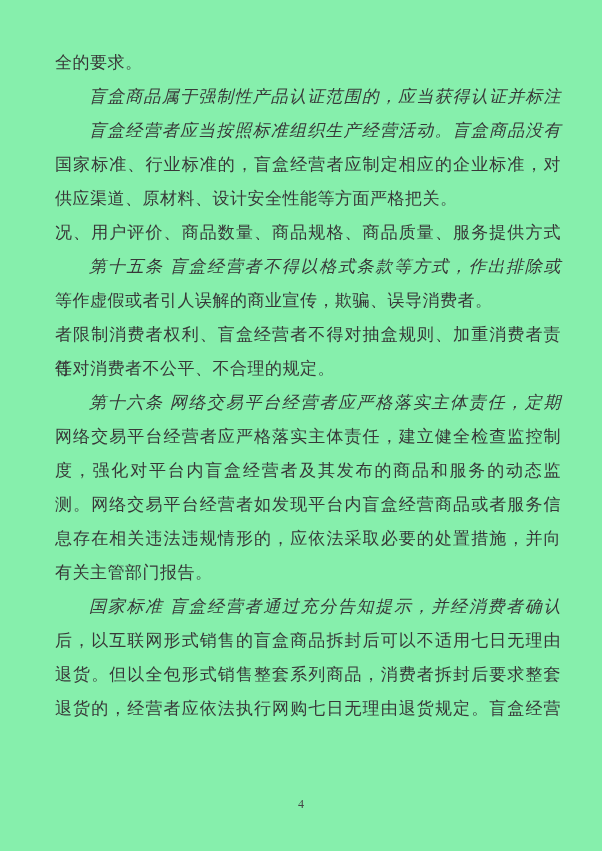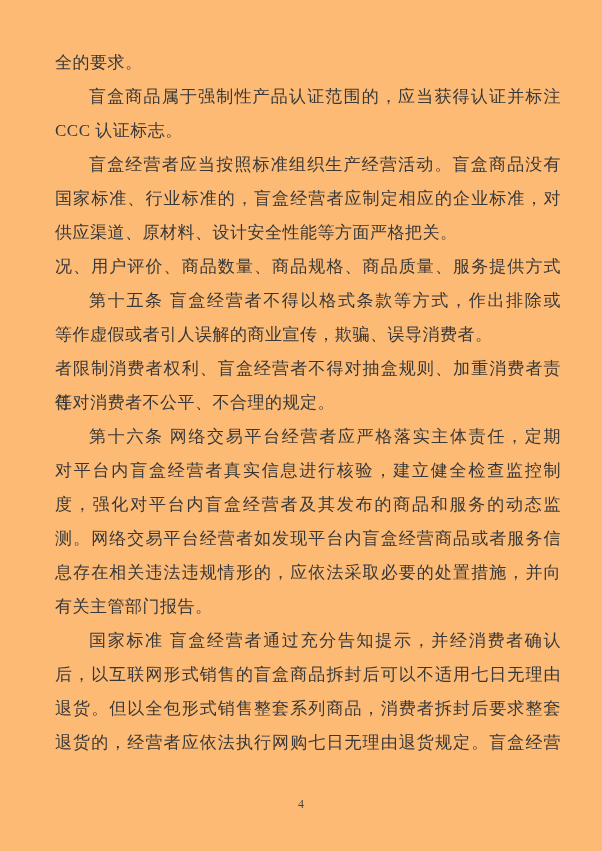--- a/index.html
+++ b/index.html
@@ -1,20 +1,20 @@
 <!DOCTYPE html>
 <html><head>
 <meta charset="utf-8">
 <style>
   html, body { margin: 0; padding: 0; background: #ffffff; }
   .page {
     position: relative;
     width: 602px;
     height: 851px;
-    background: #fdba74;
+    background: #86efac;
     overflow: hidden;
     font-family: "Liberation Serif", "DejaVu Serif", serif;
     color: #383838;
   }
   .text-block {
     position: absolute;
     left: 55px;
     top: 46px;
     width: 506px;
   }
@@ -30,50 +30,49 @@
     text-justify: inter-character;
     -moz-text-align-last: justify;
     text-align-last: justify;
   }
   
   .e {
     text-align: left;
     text-align-last: left;
   }
   
-  .ind { text-indent: 2em; }
+  .ind { text-indent: 2em; font-style: italic; }
   .pagenum {
     position: absolute;
     left: 0;
     right: 0;
     top: 796px;
     text-align: center;
     font-size: 12px;
     color: #444444;
     line-height: 16px;
   }
 </style>
 </head>
 <body>
 
 <div class="page">
   <div class="text-block">
     <div class="line e">全的要求。</div>
     <div class="line j ind">盲盒商品属于强制性产品认证范围的，应当获得认证并标注</div>
-    <div class="line e">CCC 认证标志。</div>
     <div class="line j ind">盲盒经营者应当按照标准组织生产经营活动。盲盒商品没有</div>
     <div class="line j">国家标准、行业标准的，盲盒经营者应制定相应的企业标准，对</div>
     <div class="line e">供应渠道、原材料、设计安全性能等方面严格把关。</div>
     <div class="line j">况、用户评价、商品数量、商品规格、商品质量、服务提供方式</div>
     <div class="line j ind">第十五条 盲盒经营者不得以格式条款等方式，作出排除或</div>
     <div class="line e">等作虚假或者引人误解的商业宣传，欺骗、误导消费者。</div>
     <div class="line j">者限制消费者权利、盲盒经营者不得对抽盒规则、加重消费者责任</div>
     <div class="line e">等对消费者不公平、不合理的规定。</div>
     <div class="line j ind">第十六条 网络交易平台经营者应严格落实主体责任，定期</div>
-    <div class="line j">对平台内盲盒经营者真实信息进行核验，建立健全检查监控制</div>
+    <div class="line j">网络交易平台经营者应严格落实主体责任，建立健全检查监控制</div>
     <div class="line j">度，强化对平台内盲盒经营者及其发布的商品和服务的动态监</div>
     <div class="line j">测。网络交易平台经营者如发现平台内盲盒经营商品或者服务信</div>
     <div class="line j">息存在相关违法违规情形的，应依法采取必要的处置措施，并向</div>
     <div class="line e">有关主管部门报告。</div>
     <div class="line j ind">国家标准 盲盒经营者通过充分告知提示，并经消费者确认</div>
     <div class="line j">后，以互联网形式销售的盲盒商品拆封后可以不适用七日无理由</div>
     <div class="line j">退货。但以全包形式销售整套系列商品，消费者拆封后要求整套</div>
     <div class="line j">退货的，经营者应依法执行网购七日无理由退货规定。盲盒经营</div>
   </div>
   <div class="pagenum">4</div>

